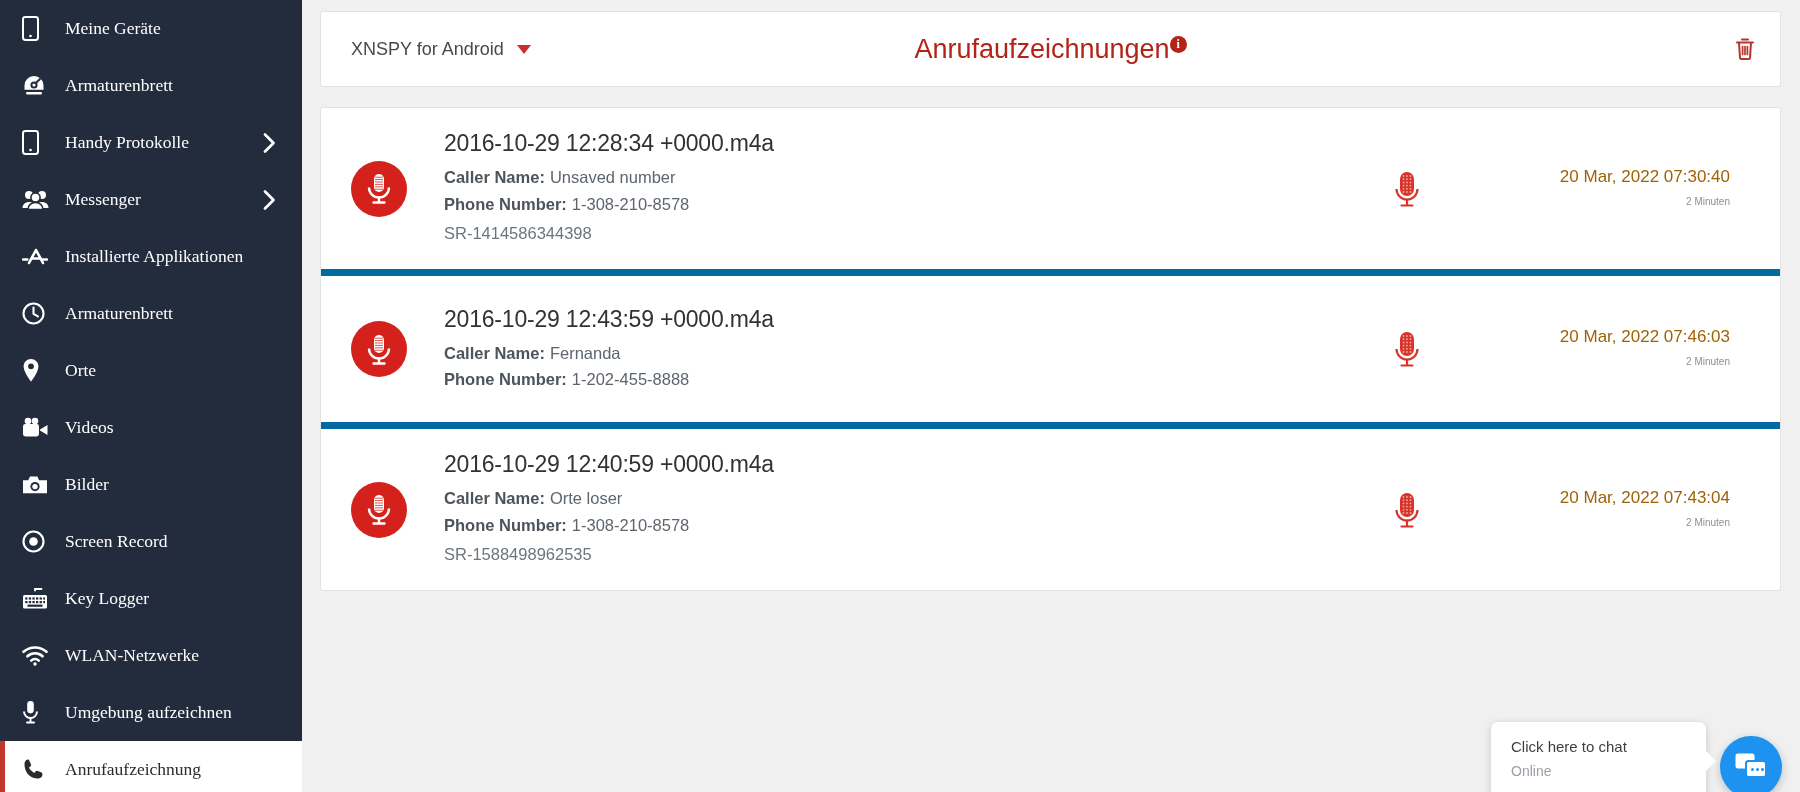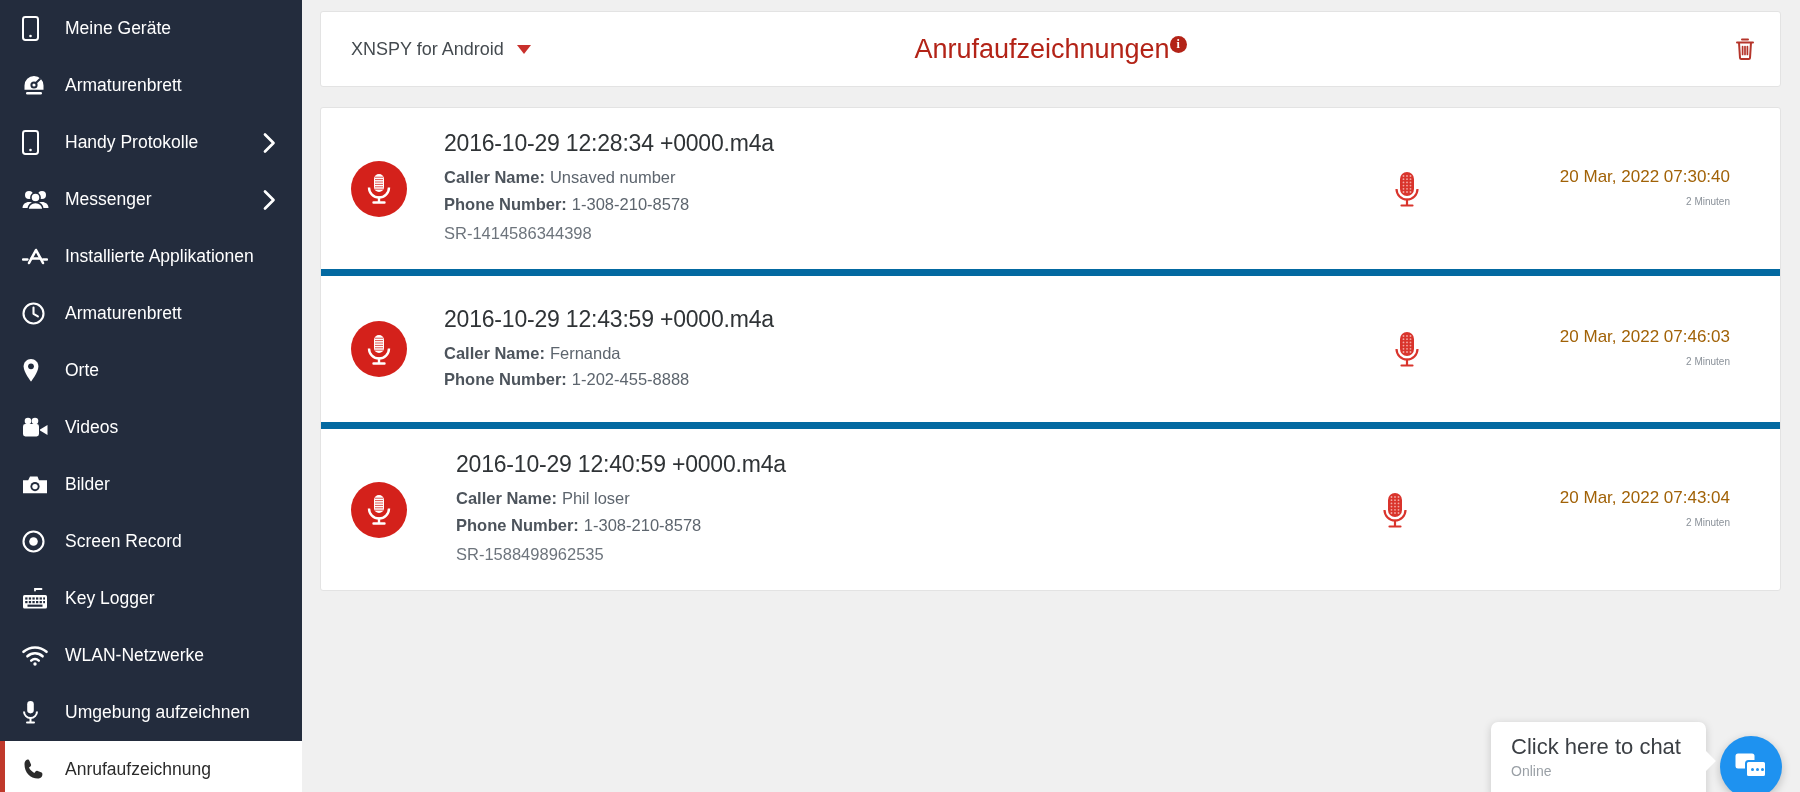--- a/index.html
+++ b/index.html
@@ -13,20 +13,21 @@
 
   
   .sidebar {
     width: 302px;
     flex: 0 0 302px;
     background: #232c3d;
     height: 792px;
     padding-top: 0px;
     overflow: hidden;
     position: relative;
+    font-family: Liberation Serif, serif;
   }
   .nav-item {
     display: flex;
     align-items: center;
     height: 57px;
     padding-left: 22px;
     color: #ffffff;
     font-size: 17.5px;
     position: relative;
     cursor: pointer;
@@ -133,21 +134,21 @@
 
   
   .list-card { padding: 0 0 0 0; }
   .rec-row {
     display: flex;
     align-items: center;
     padding: 22px 30px 22px 30px;
     border-bottom: 7px solid #0369a1;
     min-height: 153px;
   }
-  .rec-row:last-child { border-bottom: none; gap: 12px; }
+  .rec-row:last-child { border-bottom: none; }
   .mic-circle {
     width: 56px; height: 56px;
     flex: 0 0 56px;
     border-radius: 50%;
     background: #d4211b;
     display: flex;
     align-items: center;
     justify-content: center;
     margin-right: 37px;
     cursor: pointer;
@@ -219,21 +220,21 @@
   .chat-bubble::after {
     content: "";
     position: absolute;
     right: -7px;
     top: 32px;
     width: 14px; height: 14px;
     background: #fff;
     transform: rotate(45deg);
   }
   .chat-bubble-title {
-    font-size: 22px;
+    font-size: 15px;
     color: #3b3f44;
     line-height: 22px;
   }
   .chat-bubble-sub {
     font-size: 14px;
     color: #9aa0a6;
     line-height: 20px;
     margin-top: 3px;
   }
   .chat-fab {
@@ -543,21 +544,21 @@
               <rect x="10" y="2" width="10" height="18" rx="5" fill="#ffffff"></rect>
               <g stroke="#d4211b" stroke-width="0.9" opacity="0.85">
                 <path d="M11 5.2h8M11 7.6h8M11 10h8M11 12.4h8M11 14.8h8M11 17.2h8"></path>
               </g>
               <path d="M5 15.5a10 10 0 0 0 20 0" fill="none" stroke="#ffffff" stroke-width="2.4"></path>
               <path d="M15 25.5v4M9.5 30.5h11" stroke="#ffffff" stroke-width="2.4" stroke-linecap="round"></path>
             </svg>
           </div>
           <div class="rec-info">
             <div class="rec-file">2016-10-29 12:40:59 +0000.m4a</div>
-            <div class="meta-line"><span class="meta-label">Caller Name:</span><span class="meta-val">Phil loser</span></div>
+            <div class="meta-line"><span class="meta-label">Caller Name:</span><span class="meta-val">Orte loser</span></div>
             <div class="meta-line"><span class="meta-label">Phone Number:</span><span class="meta-val">1-308-210-8578</span></div>
             <div class="sr-line">SR-1588498962535</div>
           </div>
           <div class="rec-play">
             <svg width="26" height="38" viewBox="0 0 26 38">
               <rect x="6" y="2" width="14" height="24" rx="7" fill="#d9342c"></rect>
               <g fill="#f3a8a3">
                 <circle cx="9.5" cy="6" r="0.9"></circle>
                 <circle cx="13" cy="6" r="0.9"></circle>
                 <circle cx="16.5" cy="6" r="0.9"></circle>

